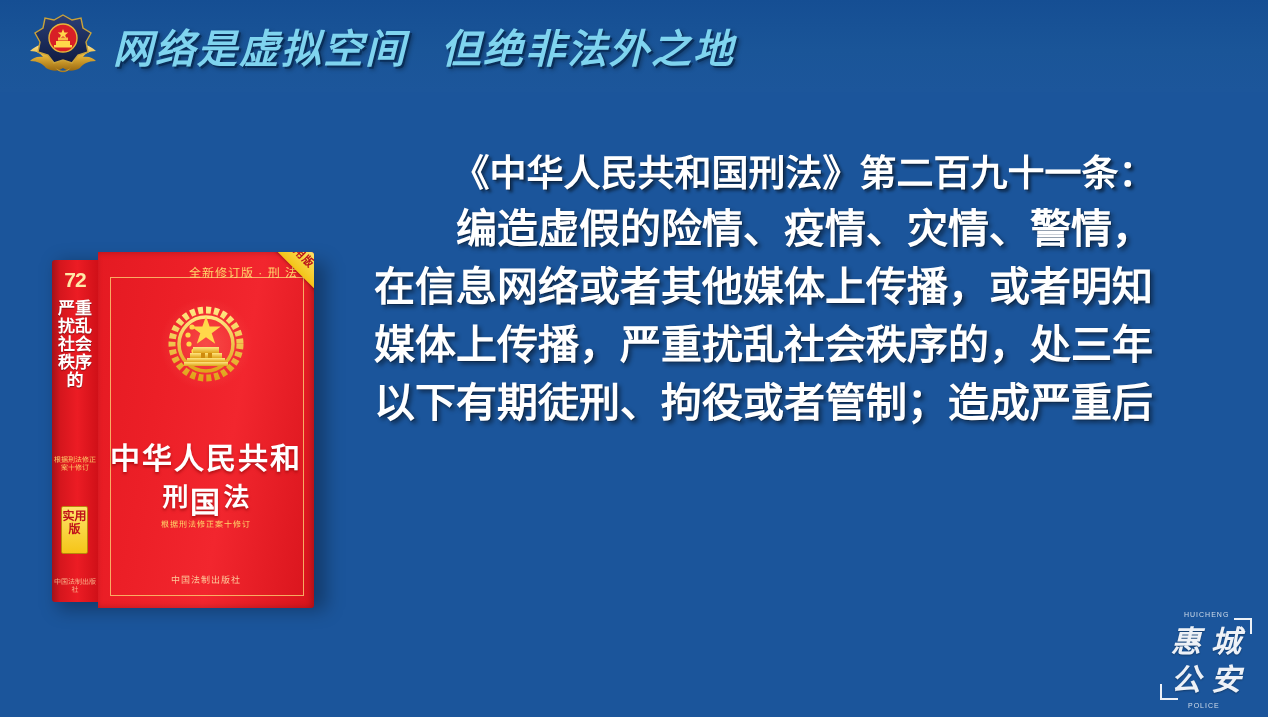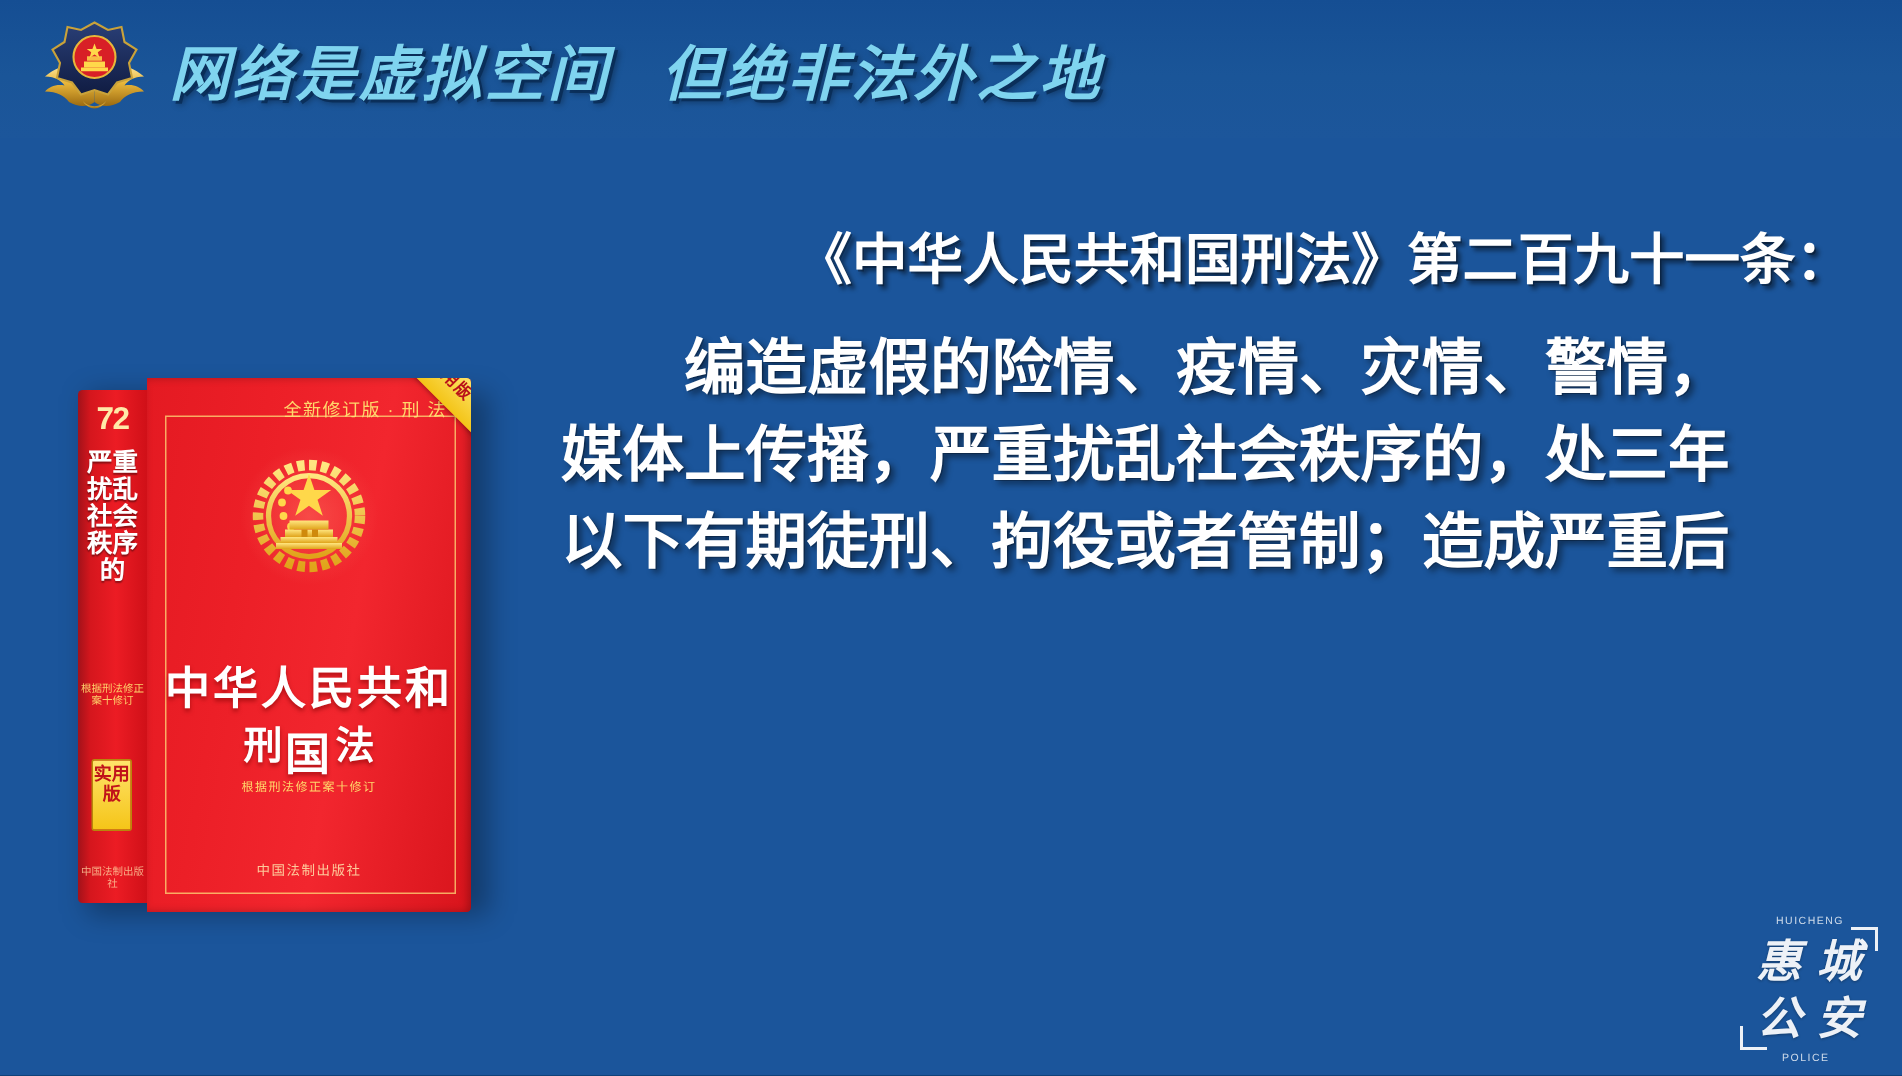--- a/index.html
+++ b/index.html
@@ -228,27 +228,27 @@
     left: 374px;
     top: 150px;
     width: 860px;
   }
   .law-title {
     color: #ffffff;
     font-size: 37px;
     font-weight: bold;
     letter-spacing: 0px;
     line-height: 48px;
-    text-align: right;
+    text-align: center;
     white-space: nowrap;
     text-shadow: 3px 3px 3px rgba(0,0,0,.45), 1px 1px 0 rgba(0,0,0,.3);
     font-family: "DejaVu Sans", "Liberation Sans", sans-serif;
   }
   .law-body {
-    margin-top: 18px;
+    margin-top: 2px;
   }
   .law-line {
     color: #ffffff;
     font-size: 41px;
     font-weight: bold;
     line-height: 58px;
     white-space: nowrap;
     text-shadow: 3px 3px 4px rgba(0,0,0,.45), 1px 1px 0 rgba(0,0,0,.25);
     font-family: "DejaVu Sans", "Liberation Sans", sans-serif;
   }
@@ -408,20 +408,21 @@
       <div class="cover-title2">刑 法</div>
       <div class="cover-sub">根据刑法修正案十修订</div>
       <div class="cover-pub">中国法制出版社</div>
     </div>
   </div>
 
   <div class="law">
     <div class="law-title">《中华人民共和国刑法》第二百九十一条：</div>
     <div class="law-body">
       <div class="law-line indent">编造虚假的险情、疫情、灾情、警情，</div>
+      <div class="law-line">在信息网络或者其他媒体上传播，或者明知</div>
       <div class="law-line">媒体上传播，严重扰乱社会秩序的，处三年</div>
       <div class="law-line">以下有期徒刑、拘役或者管制；造成严重后</div>
     </div>
   </div>
 
   <div class="watermark">
     <div class="wm-br-tr"></div>
     <div class="wm-br-bl"></div>
     <div class="wm-top">HUICHENG</div>
     <div class="wm-grid">

